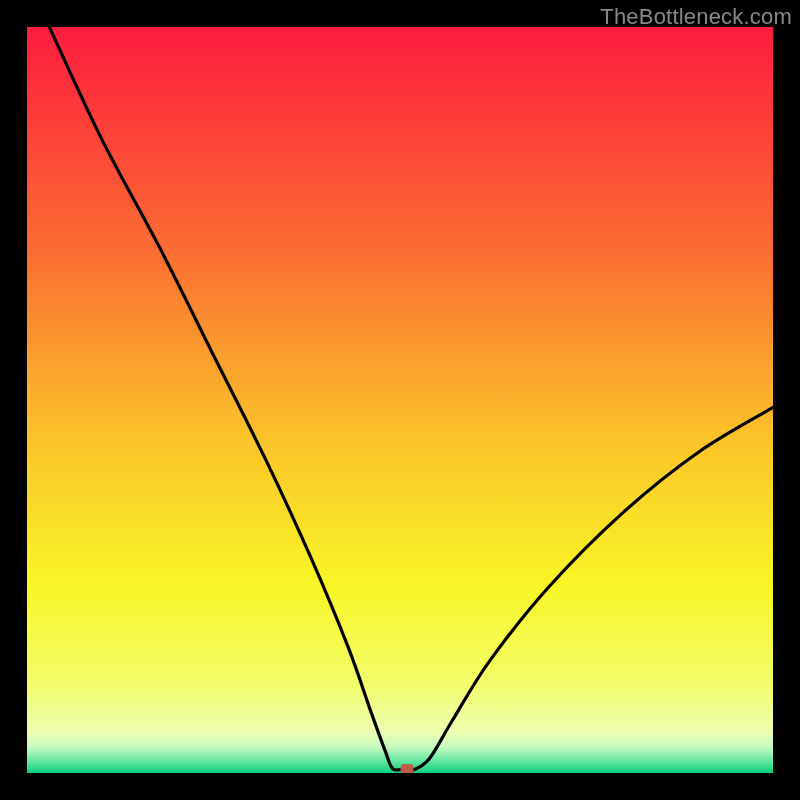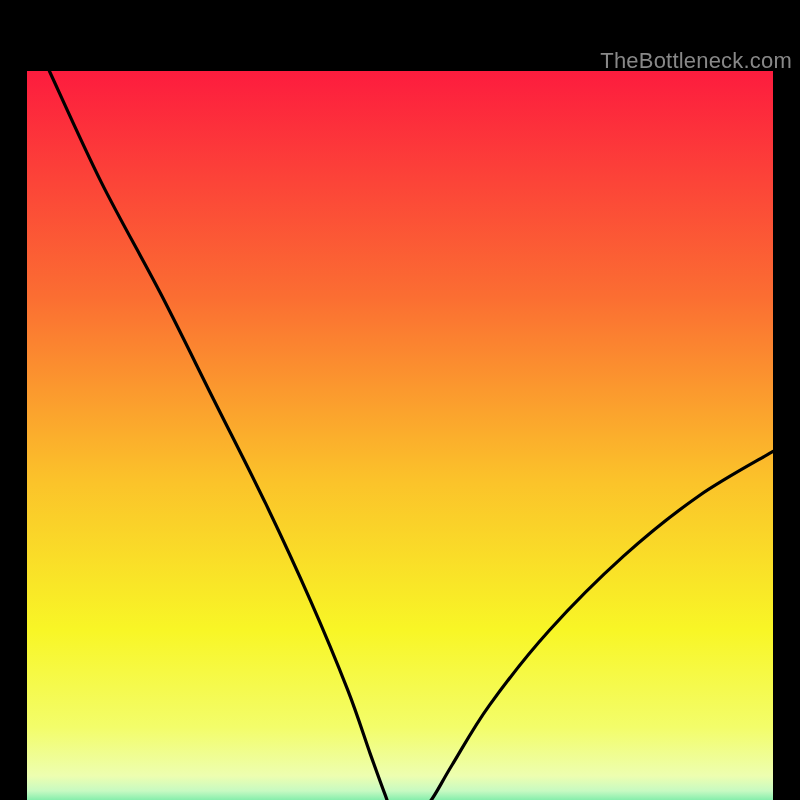--- a/index.html
+++ b/index.html
@@ -11,21 +11,20 @@
     background: #000;
     font-family: Arial, Helvetica, sans-serif;
   }
   .frame {
     position: absolute;
     top: 0;
     left: 0;
     width: 800px;
     height: 644px;
     background: #000;
-    margin-top: 44px;
   }
   .plot-area {
     position: absolute;
     top: 27px;
     left: 27px;
     width: 746px;
     height: 746px;
     overflow: hidden;
   }
   .gradient {

